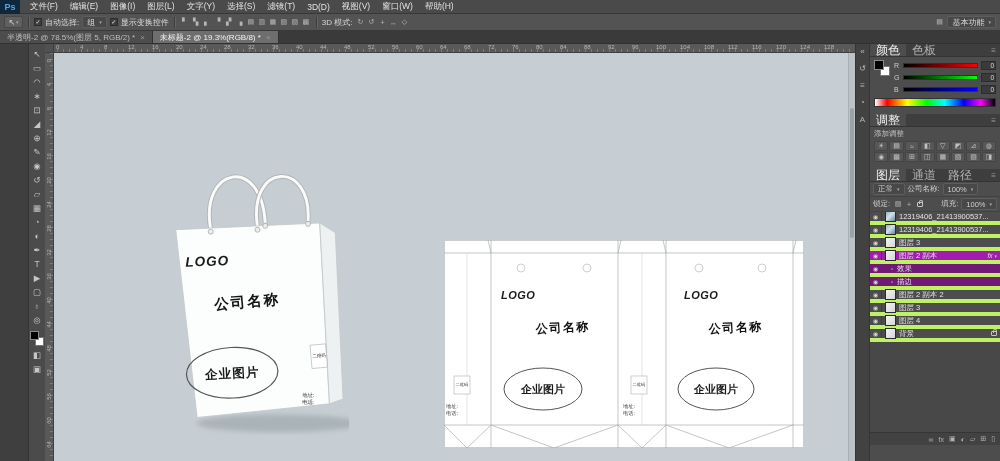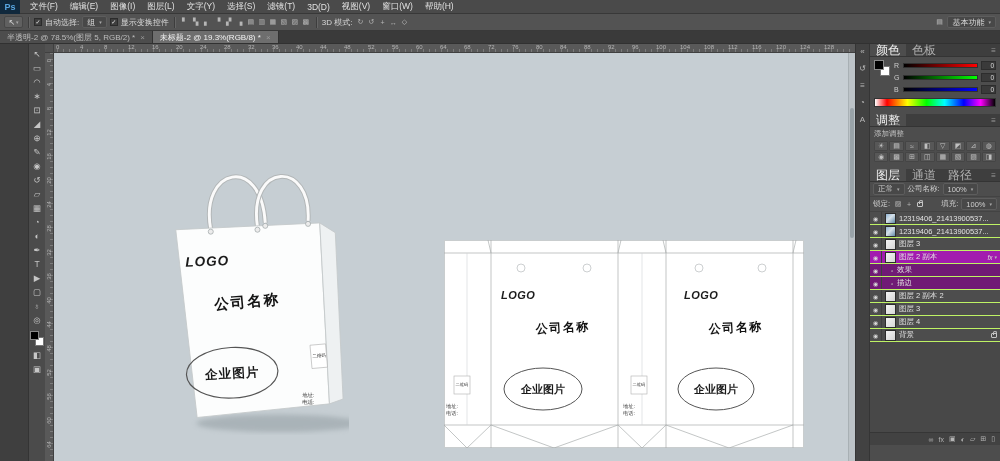--- a/index.html
+++ b/index.html
@@ -107,21 +107,21 @@
 
   .adj-hint{padding:2px 4px;color:#c2c2c2;font-size:7.5px}
   .adj-grid{display:grid;grid-template-columns:repeat(8,1fr);gap:1px;padding:0 4px 4px}
   .adj-ic{height:10px;display:flex;align-items:center;justify-content:center;font-size:7px;color:#c0c0c0;
           background:#575757;border:1px solid #454545;border-radius:1px}
 
   .layers{flex:1;display:flex;flex-direction:column;margin-bottom:16px}
   .lrow-ctl{display:flex;align-items:center;gap:3px;padding:1px 3px;border-bottom:1px solid #434343;
             font-size:7.5px;color:#cfcfcf}
   .llist{flex:1;background:#484848;overflow:hidden}
-  .lrow{height:13px;display:flex;align-items:center;border-bottom:1px solid #bef264;background:#4d4d4d}
+  .lrow{height:13px;display:flex;align-items:center;border-bottom:4px solid #bef264;background:#4d4d4d}
   .lrow.sel{background:#a21caf}
   .lrow.sub{background:#701a75}
   .leye{width:12px;align-self:stretch;display:flex;align-items:center;justify-content:center;
         border-right:1px solid #3f3f3f;font-size:6px;color:#d8d8d8}
   .lthumb{width:11px;height:11px;margin:0 3px;border:1px solid #2c2c2c;flex:none;
           background:linear-gradient(135deg,#f4f4f4,#d6d6d6)}
   .lthumb.photo{background:linear-gradient(135deg,#8fb3d3 0%,#d5e0e8 45%,#5f88a8 100%)}
   .subsp{width:12px;text-align:right;color:#bbb;font-size:6px;margin-right:3px}
   .lname{font-size:7.5px;color:#e3e3e3;white-space:nowrap;overflow:hidden;flex:1}
   .lfx{font-size:6.5px;font-style:italic;color:#ddd;margin-right:2px}

